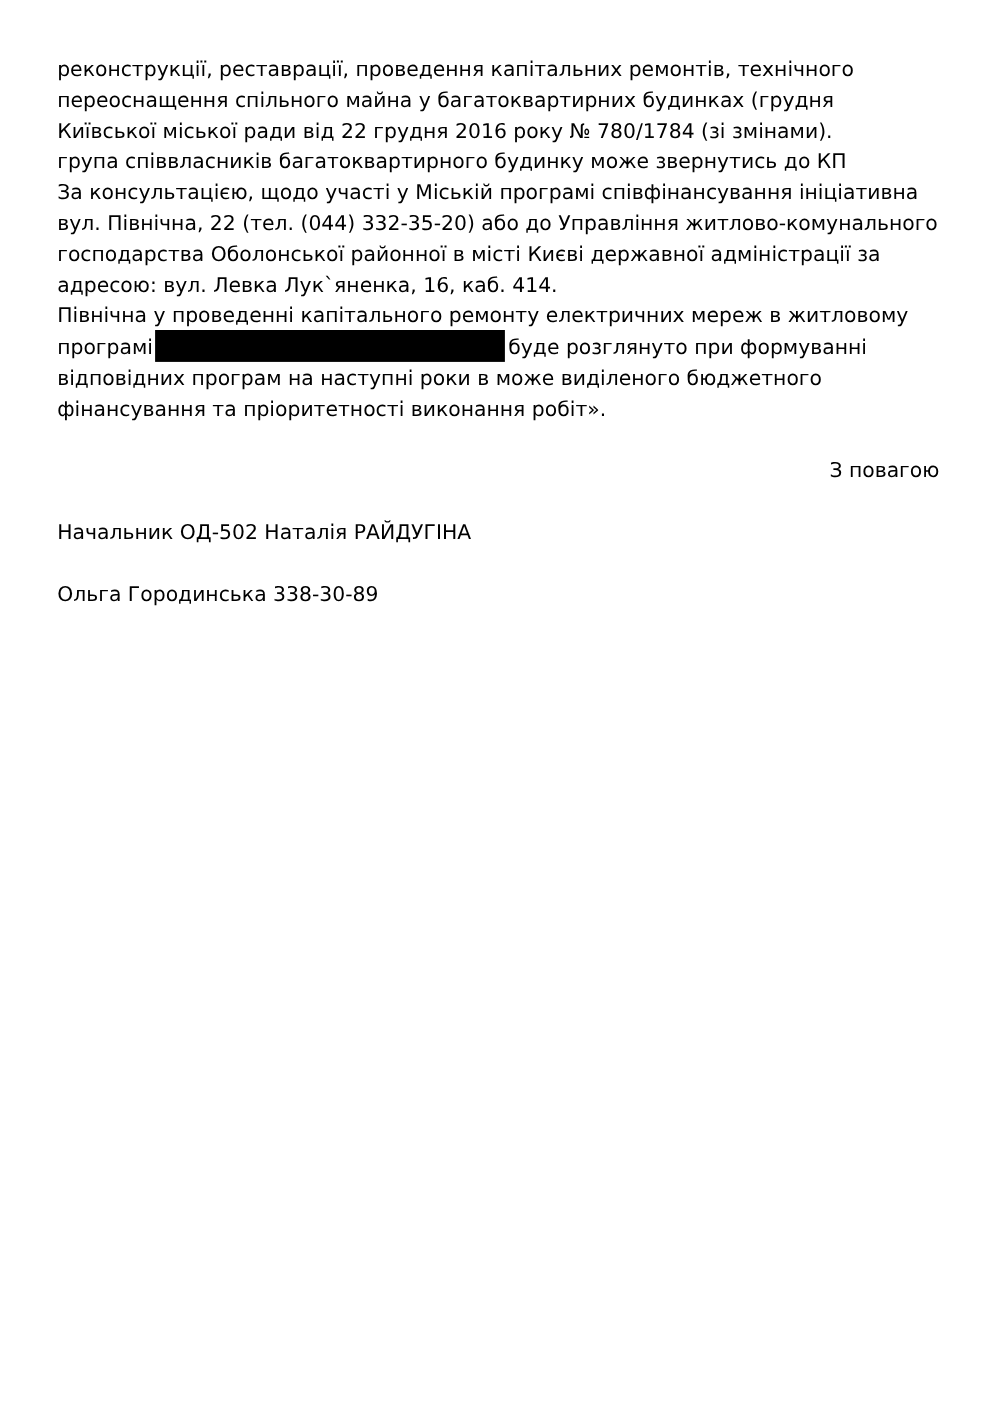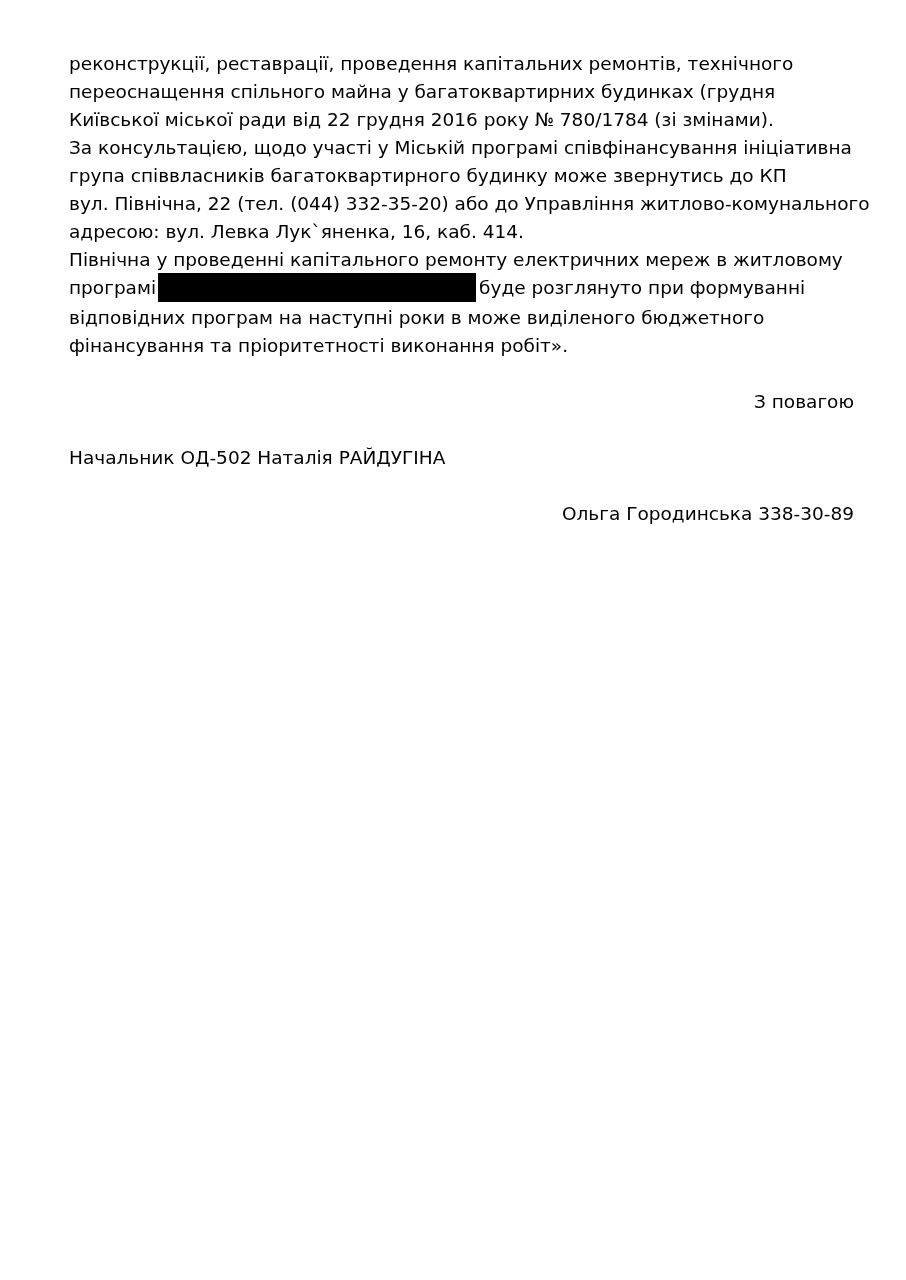--- a/index.html
+++ b/index.html
@@ -14,46 +14,46 @@
     width: 906px;
     height: 1280px;
     padding: 50px 52px 0 52px;
     color: var(--fg, #000000);
     font-size: 18.5px;
     line-height: 28px;
     overflow: hidden;
   }
   .line {
     white-space: nowrap;
-    margin-left: 17px;
   }
   .redaction {
     display: inline-block;
     width: 318px;
     height: 29px;
     background: var(--redaction, #000000);
     vertical-align: middle;
     margin: 0 3px 0 2px;
     position: relative;
     top: -2px;
   }
   .closing { margin-top: 28px; text-align: right; }
   .signature { margin-top: 28px; }
-  .contact { margin-top: 28px; text-align: right; }
+  .contact { margin-top: 28px; }
 </style>
 </head>
 <body>
 
 <div class="doc">
   <div class="line">реконструкції, реставрації, проведення капітальних ремонтів, технічного</div>
   <div class="line">переоснащення спільного майна у багатоквартирних будинках (грудня</div>
   <div class="line">Київської міської ради від 22 грудня 2016 року № 780/1784 (зі змінами).</div>
+  <div class="line">група співвласників багатоквартирного будинку може звернутись до КП</div>
   <div class="line">За консультацією, щодо участі у Міській програмі співфінансування ініціативна</div>
-  <div class="line">група співвласників багатоквартирного будинку може звернутись до КП</div>
   <div class="line">вул. Північна, 22 (тел. (044) 332-35-20) або до Управління житлово-комунального</div>
+  <div class="line">господарства Оболонської районної в місті Києві державної адміністрації за</div>
   <div class="line">адресою: вул. Левка Лук`яненка, 16, каб. 414.</div>
   <div class="line">Північна у проведенні капітального ремонту електричних мереж в житловому</div>
   <div class="line"><span>програмі</span><span class="redaction"></span><span>буде розглянуто при формуванні</span></div>
   <div class="line">відповідних програм на наступні роки в може виділеного бюджетного</div>
   <div class="line">фінансування та пріоритетності виконання робіт».</div>
   <div class="line closing">З повагою</div>
   <div class="line signature">Начальник ОД-502 Наталія РАЙДУГІНА</div>
   <div class="line contact">Ольга Городинська 338-30-89</div>
 </div>
 

